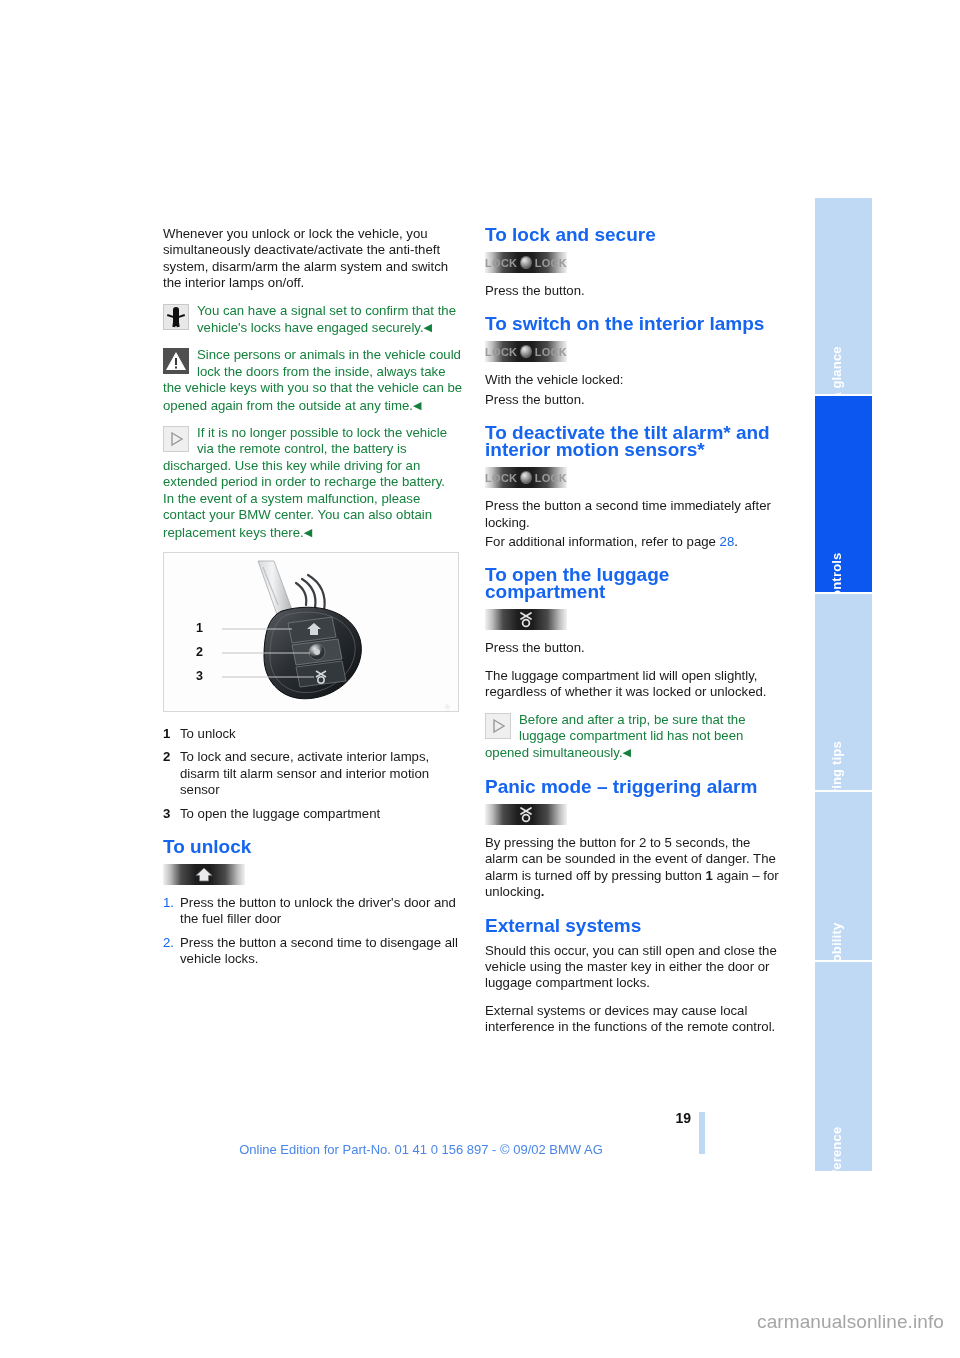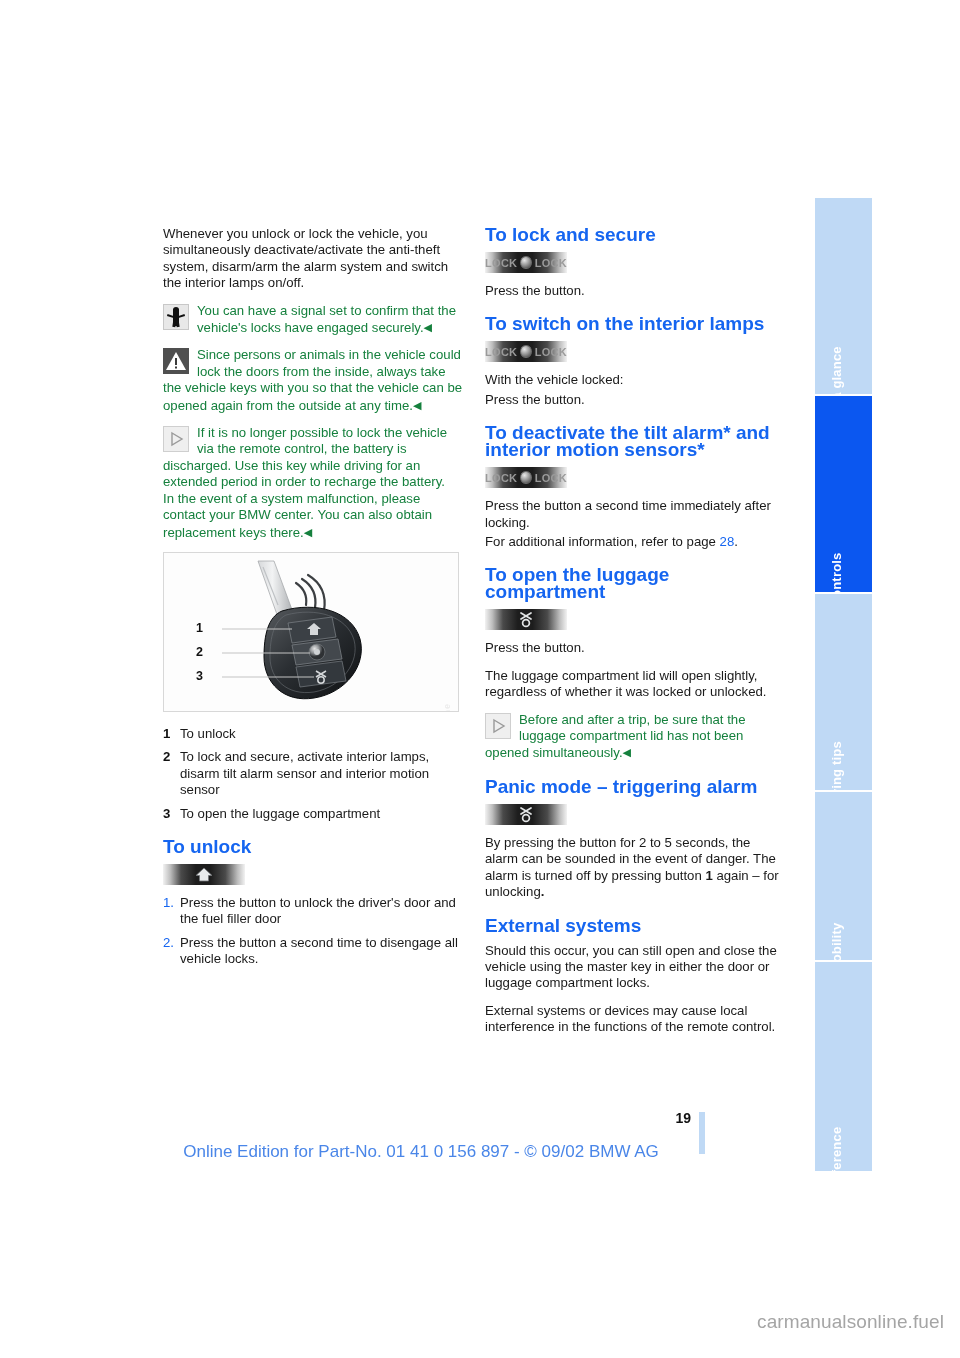--- a/index.html
+++ b/index.html
@@ -266,21 +266,21 @@
     position: absolute;
     left: 699px; top: 12px;
     width: 6px; height: 42px;
     background: #bfd9f5;
   }
   #onlineedition {
     position: absolute;
     left: 0; top: 42px;
     width: 842px;
     text-align: center;
-    font-size: 17px;
+    font-size: 13px;
     color: #4a86e8;
     font-family: "Liberation Sans", sans-serif;
   }
   #watermark {
     position: absolute;
     left: 0; top: 1311px;
     width: 944px;
     text-align: right;
     font-size: 19px;
     color: #a5a5a5;
@@ -511,15 +511,15 @@
     </div>
 
   </div>
 
   <div id="footer">
     <div id="pagenum">19</div>
     <div id="pagemark"></div>
     <div id="onlineedition">Online Edition for Part-No. 01 41 0 156 897 - © 09/02 BMW AG</div>
   </div>
 
-  <div id="watermark">carmanualsonline.fuel</div>
+  <div id="watermark">carmanualsonline.info</div>
 
 </div>
 
 </body></html>

